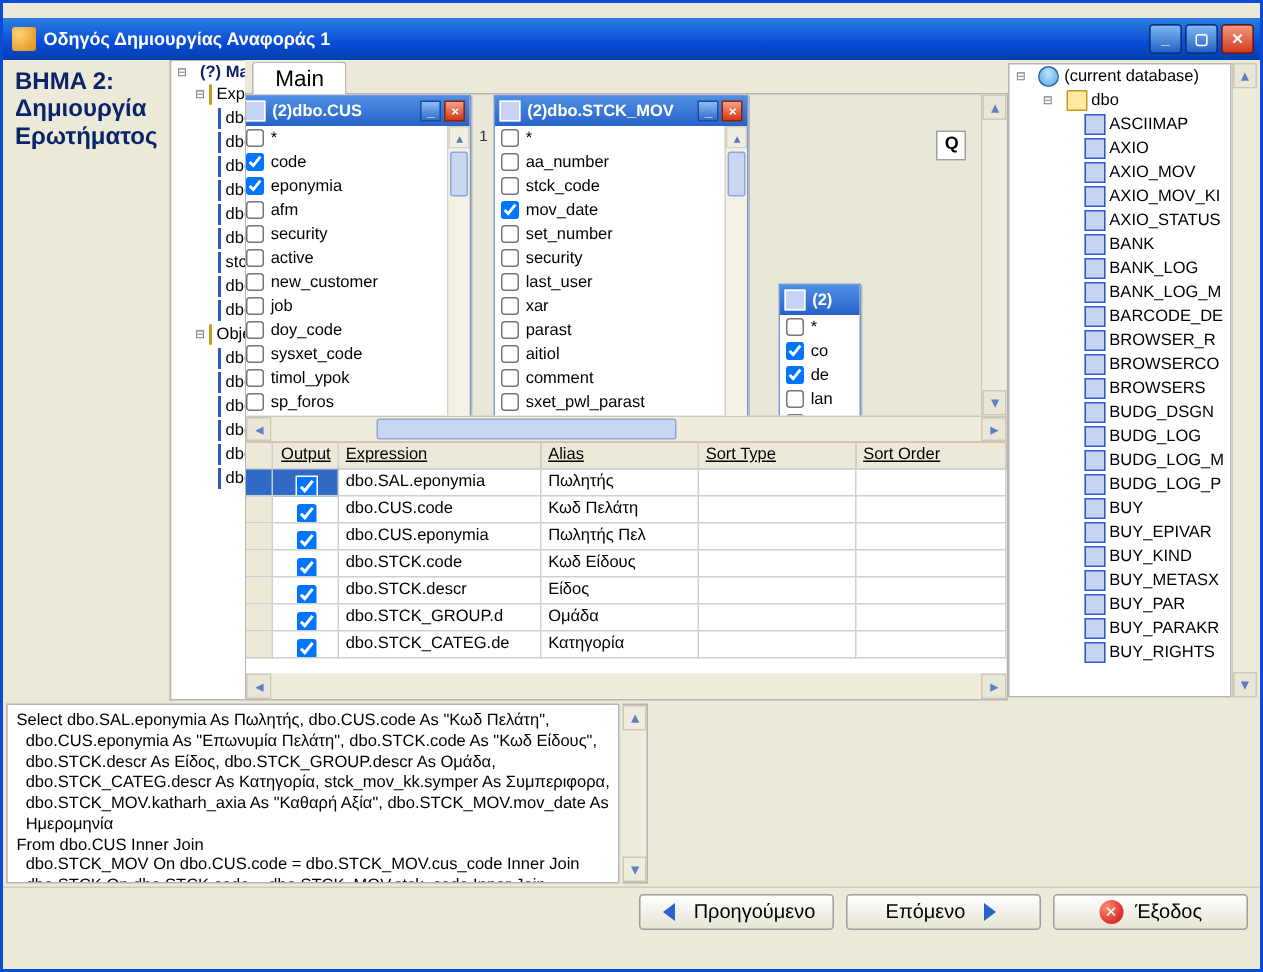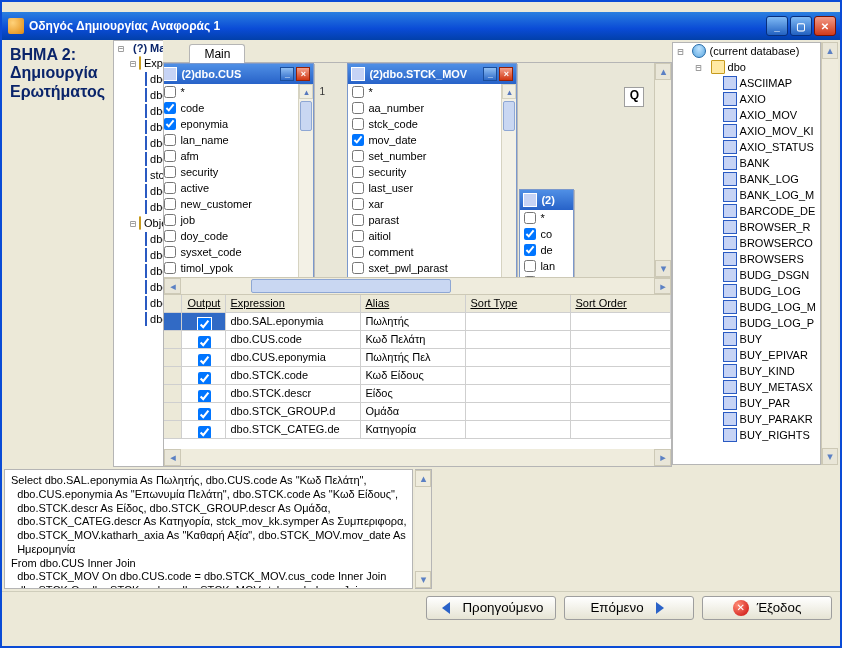--- a/index.html
+++ b/index.html
@@ -30,21 +30,21 @@
   .tnode{white-space:pre;padding:1px 4px;display:flex;align-items:center;gap:3px;}
   .tnode .tw{font-family:monospace;color:#808080;font-size:10px;}
   .picon{width:14px;height:14px;display:inline-block;}
   .i-fold{background:#ffe9a3;border:1px solid #c69a1d;border-radius:1px;}
   .i-tab{background:#c6d3f5;border:1px solid #2a5ac2;}
   .i-db{background:radial-gradient(ellipse at 50% 30%,#bfe3ff,#5aa7e0);border:1px solid #256aa7;border-radius:50%;}
   .tx{user-select:none;}
   
   .tabrow{height:22px;display:flex;align-items:flex-end;padding-left:5px;}
   .tab{padding:2px 14px;background:#fff;border:1px solid #b5b5b5;border-bottom:none;
-       border-radius:3px 3px 0 0;font-size:12px;position:relative;top:1px;margin-left:21px;}
+       border-radius:3px 3px 0 0;font-size:15px;position:relative;top:1px;}
   .designer{flex:1;border:1px solid #b5b5b5;display:flex;flex-direction:column;background:#e9e7d8;}
   .diagram{flex:1;position:relative;display:flex;}
   .diagram-inner{flex:1;position:relative;overflow:hidden;padding:20px 8px 8px 8px;}
   .qbtn{position:absolute;top:24px;right:10px;width:20px;height:20px;border:1px solid #9e9e9e;
         background:#fff;text-align:center;font-weight:bold;font-size:12px;}
   .scroller-v{width:17px;background:#e9e6d8;border-left:1px solid #cdc9b6;
               display:flex;flex-direction:column;}
   .scroller-v .arrow{height:17px;border:1px solid #cdc9b6;background:#e9e6d8;
                      display:flex;align-items:center;justify-content:center;color:#5b80c4;}
   .scroller-v .track{flex:1;background:#efecdd;}
@@ -191,24 +191,20 @@
                   <div class="row">
                     <input type="checkbox" checked="" style="">
                     <span class="tx">code</span>
                   </div>
                   <div class="row">
                     <input type="checkbox" checked="" style="">
                     <span class="tx">eponymia</span>
                   </div>
                   <div class="row">
                     <input type="checkbox" style="">
-                    <span class="tx">lan_name</span>
-                  </div>
-                  <div class="row">
-                    <input type="checkbox" style="">
                     <span class="tx">afm</span>
                   </div>
                   <div class="row">
                     <input type="checkbox" style="">
                     <span class="tx">security</span>
                   </div>
                   <div class="row">
                     <input type="checkbox" style="">
                     <span class="tx">active</span>
                   </div>
@@ -244,21 +240,21 @@
               <div class="vsb">
                 <div class="a">▴</div>
                   <div class="tr">
                     <div class="th"></div>
                   </div>
                   <div class="a">▾</div>
               </div>
             </div>
           </div>
 
-          <div class="twin" id="win-mov" style="left:183px;top:0;width:170px;">
+          <div class="twin" id="win-mov" style="left:165px;top:0;width:170px;">
             <div class="thdr">
               <span class="ti"></span>
               <span class="flex">(2)dbo.STCK_MOV</span>
               <span class="wbtn">_</span>
               <span class="wbtn close">×</span>
             </div>
             <div class="body">
                 <div class="list" id="list-mov">
                   <div class="row">
                     <input type="checkbox" style="">

